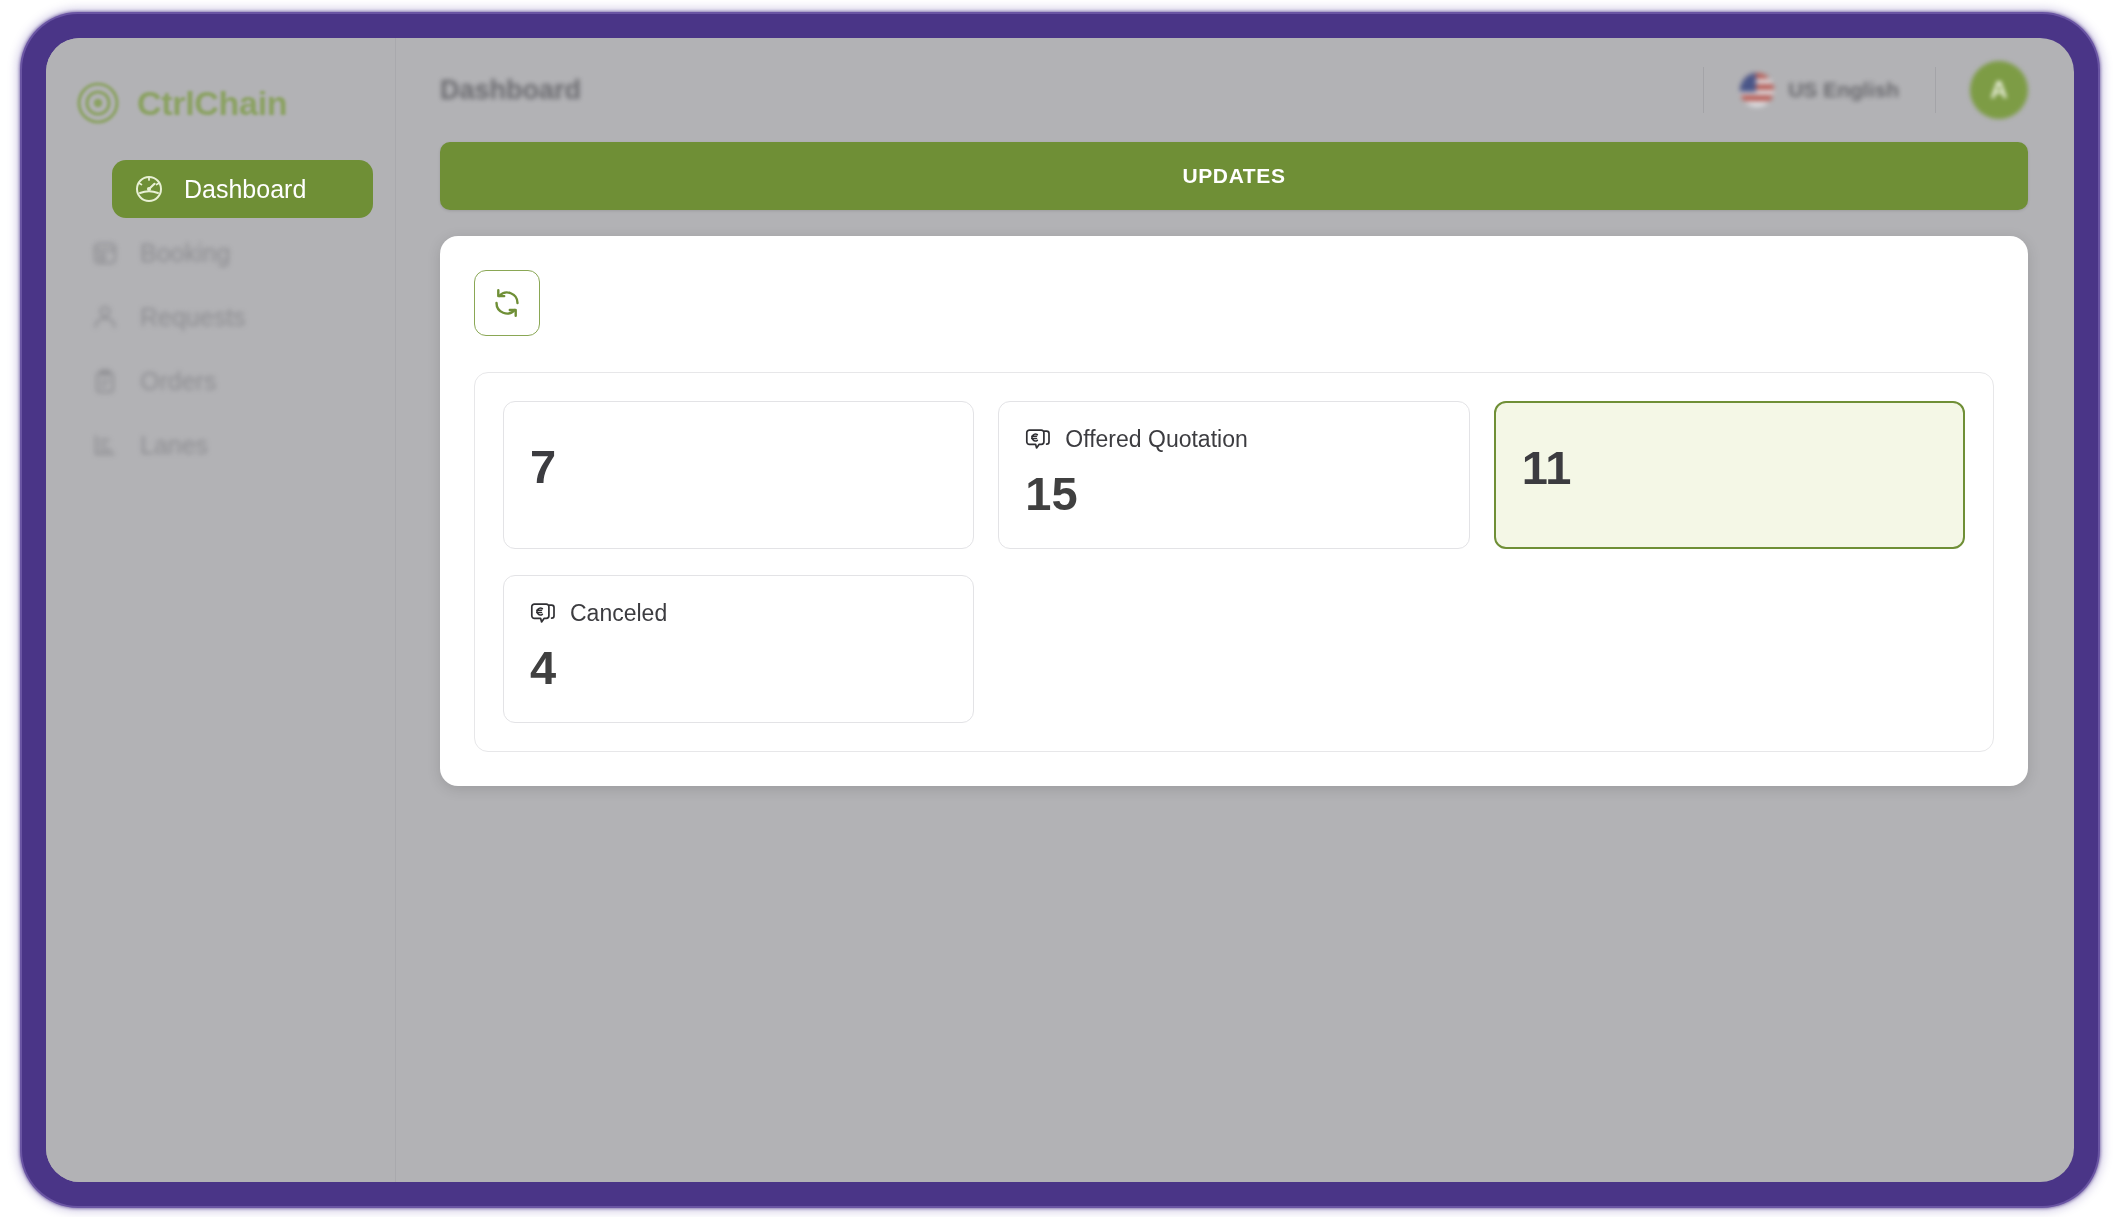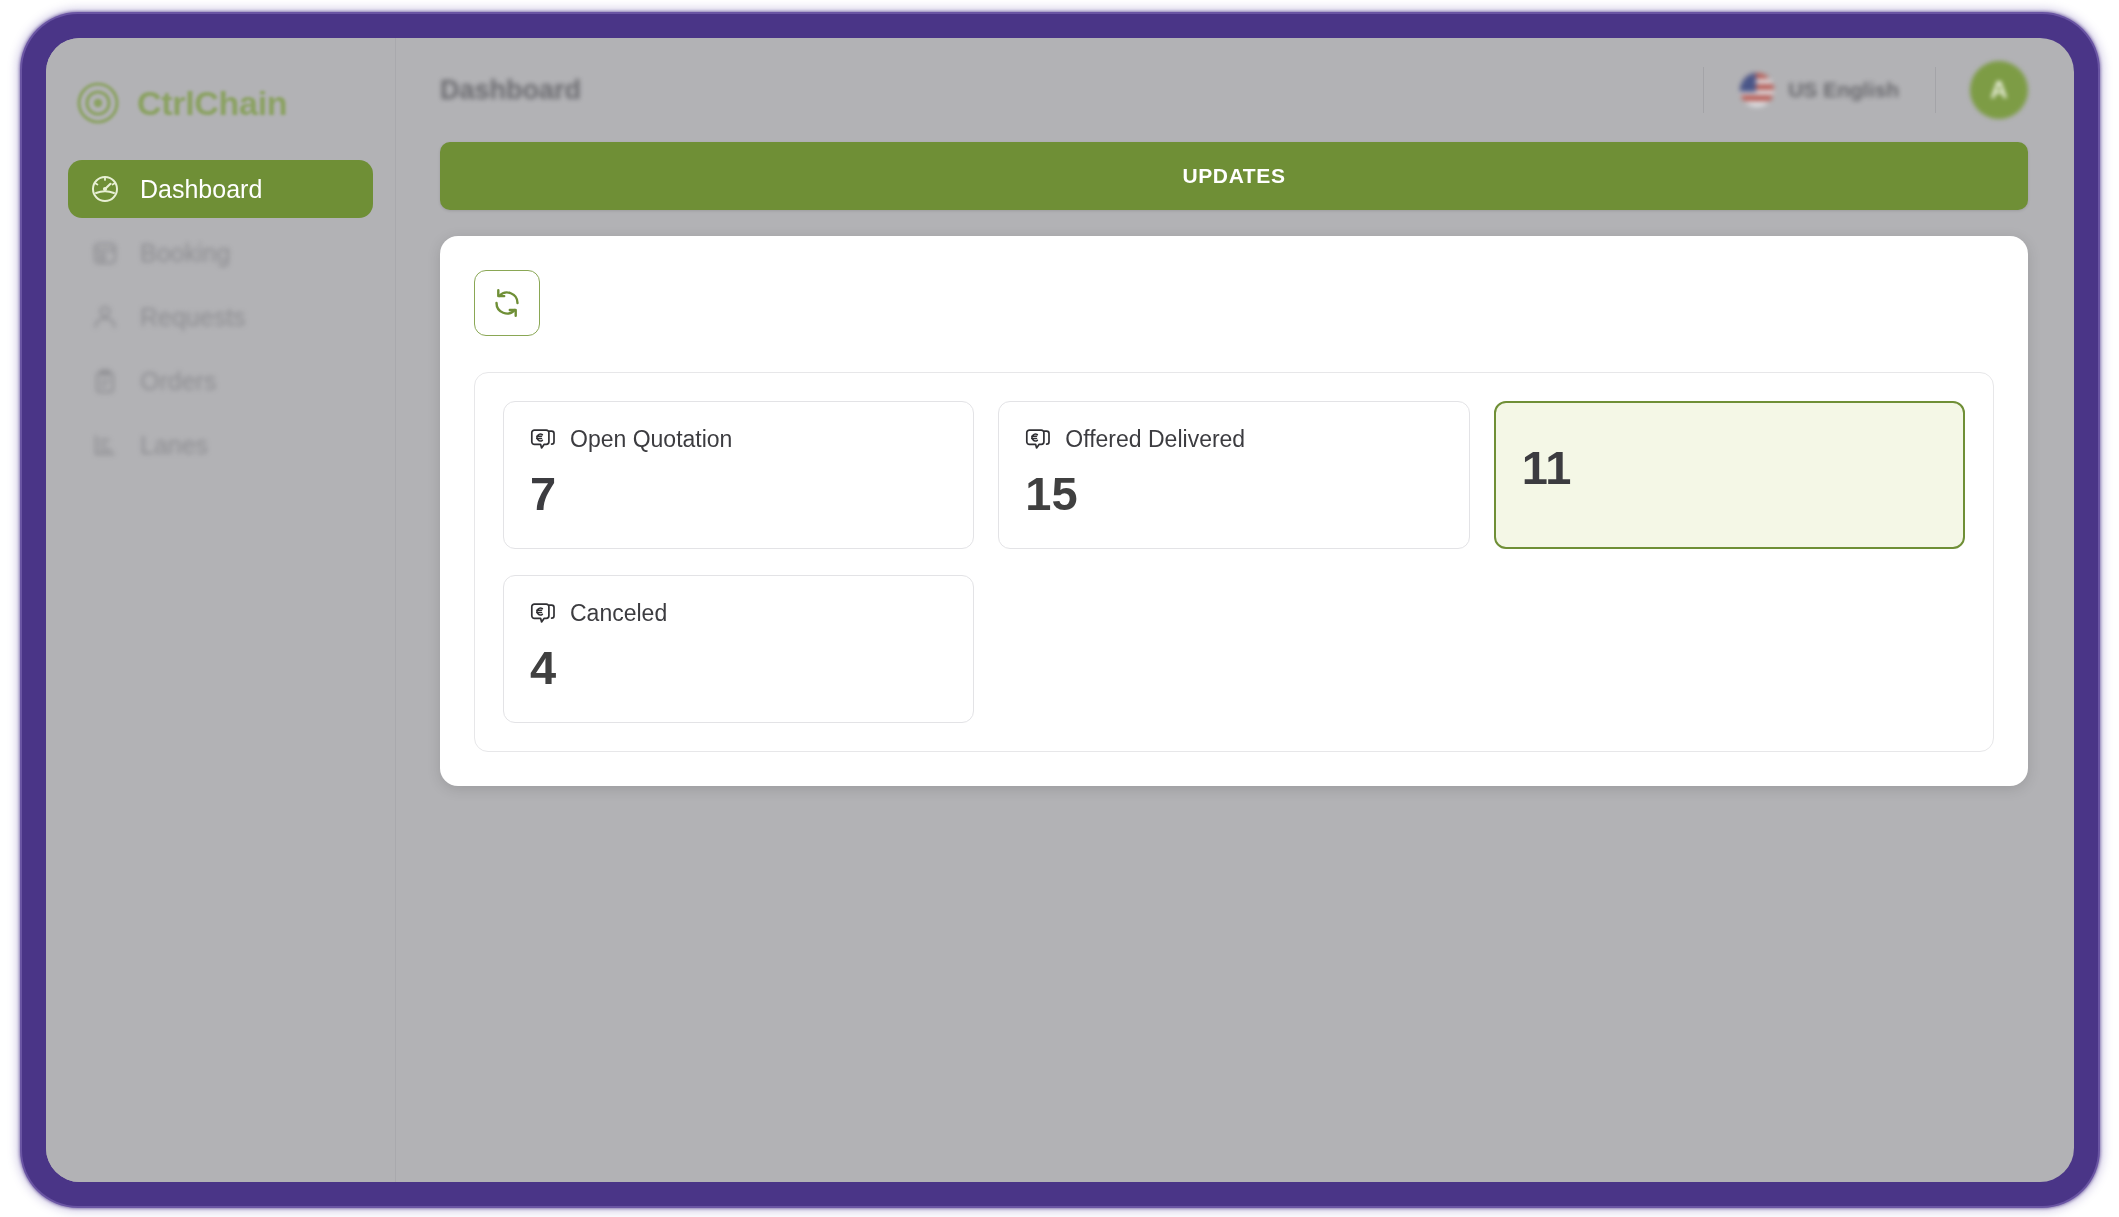--- a/index.html
+++ b/index.html
@@ -89,20 +89,21 @@
     padding: 0 22px;
     border-radius: 14px;
     font-size: 25px;
     color: #6f6f74;
   }
   .nav-item .ico { width: 30px; height: 30px; flex: 0 0 30px; display: block; }
   .nav-item.active {
     background: #6f8f36;
     color: #ffffff;
     font-weight: 400;
+    margin-left: 44px;
   }
   .nav-item.dim { filter: blur(2.4px); opacity: .55; }
 
   
   #main { flex: 1 1 auto; position: relative; display: flex; flex-direction: column; }
 
   #topbar {
     height: 104px;
     flex: 0 0 104px;
     display: flex;
@@ -329,43 +330,33 @@
                 <path d="M8.3 4.2v5.9h5.9" stroke="#6f8f36" stroke-width="2.4" stroke-linecap="round" stroke-linejoin="round"></path>
                 <path d="M25.7 29.8v-5.9h-5.9" stroke="#6f8f36" stroke-width="2.4" stroke-linecap="round" stroke-linejoin="round"></path>
               </svg>
             </span>
           </div>
 
           <div id="cards-wrap">
             <div class="card-grid">
 
               <div class="stat-card">
-                <div class="stat-head">
-                  <span class="ico">
-                    <svg viewBox="0 0 26 26" fill="none">
-                      <path d="M19.5 4.2h2.1a2.4 2.4 0 0 1 2.4 2.4v8.1a2.4 2.4 0 0 1-2.4 2.4" stroke="#2f2f33" stroke-width="1.7" stroke-linecap="round"></path>
-                      <path d="M4.4 3.2h11.9a2.6 2.6 0 0 1 2.6 2.6v8.9a2.6 2.6 0 0 1-2.6 2.6h-2.1l-2.6 3.6-1-3.6H4.4a2.6 2.6 0 0 1-2.6-2.6V5.8a2.6 2.6 0 0 1 2.6-2.6Z" stroke="#2f2f33" stroke-width="1.7" stroke-linejoin="round"></path>
-                      <path d="M12.4 7.7a3.4 3.4 0 1 0 0 5.6M6.7 9.2h4.8M6.7 11.4h4.8" stroke="#2f2f33" stroke-width="1.5" stroke-linecap="round"></path>
-                    </svg>
-                  </span>
-                  <span>Open Quotation</span>
-                </div>
                 <div class="stat-value">7</div>
               </div>
 
               <div class="stat-card">
                 <div class="stat-head">
                   <span class="ico">
                     <svg viewBox="0 0 26 26" fill="none">
                       <path d="M19.5 4.2h2.1a2.4 2.4 0 0 1 2.4 2.4v8.1a2.4 2.4 0 0 1-2.4 2.4" stroke="#2f2f33" stroke-width="1.7" stroke-linecap="round"></path>
                       <path d="M4.4 3.2h11.9a2.6 2.6 0 0 1 2.6 2.6v8.9a2.6 2.6 0 0 1-2.6 2.6h-2.1l-2.6 3.6-1-3.6H4.4a2.6 2.6 0 0 1-2.6-2.6V5.8a2.6 2.6 0 0 1 2.6-2.6Z" stroke="#2f2f33" stroke-width="1.7" stroke-linejoin="round"></path>
                       <path d="M12.4 7.7a3.4 3.4 0 1 0 0 5.6M6.7 9.2h4.8M6.7 11.4h4.8" stroke="#2f2f33" stroke-width="1.5" stroke-linecap="round"></path>
                     </svg>
                   </span>
-                  <span>Offered Delivered</span>
+                  <span>Offered Quotation</span>
                 </div>
                 <div class="stat-value red">15</div>
               </div>
 
 
 
               <div class="stat-card hl">
                 <div class="stat-value">11</div>
               </div>
 

